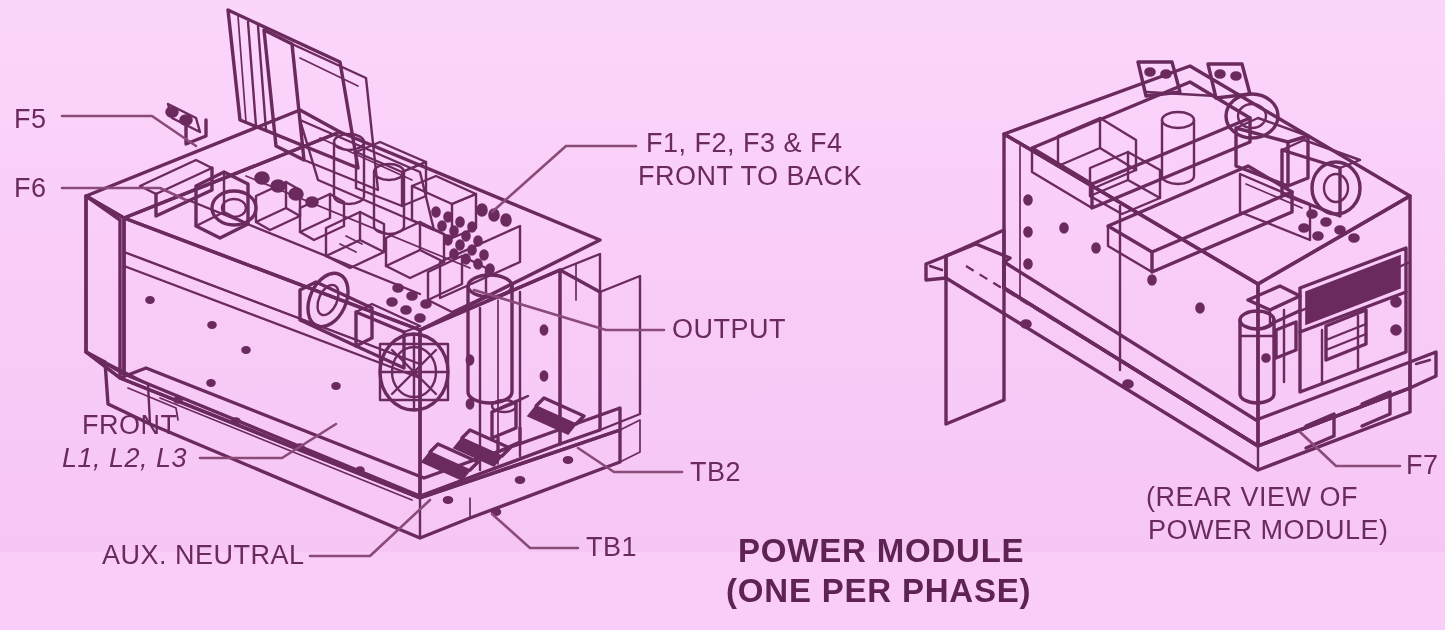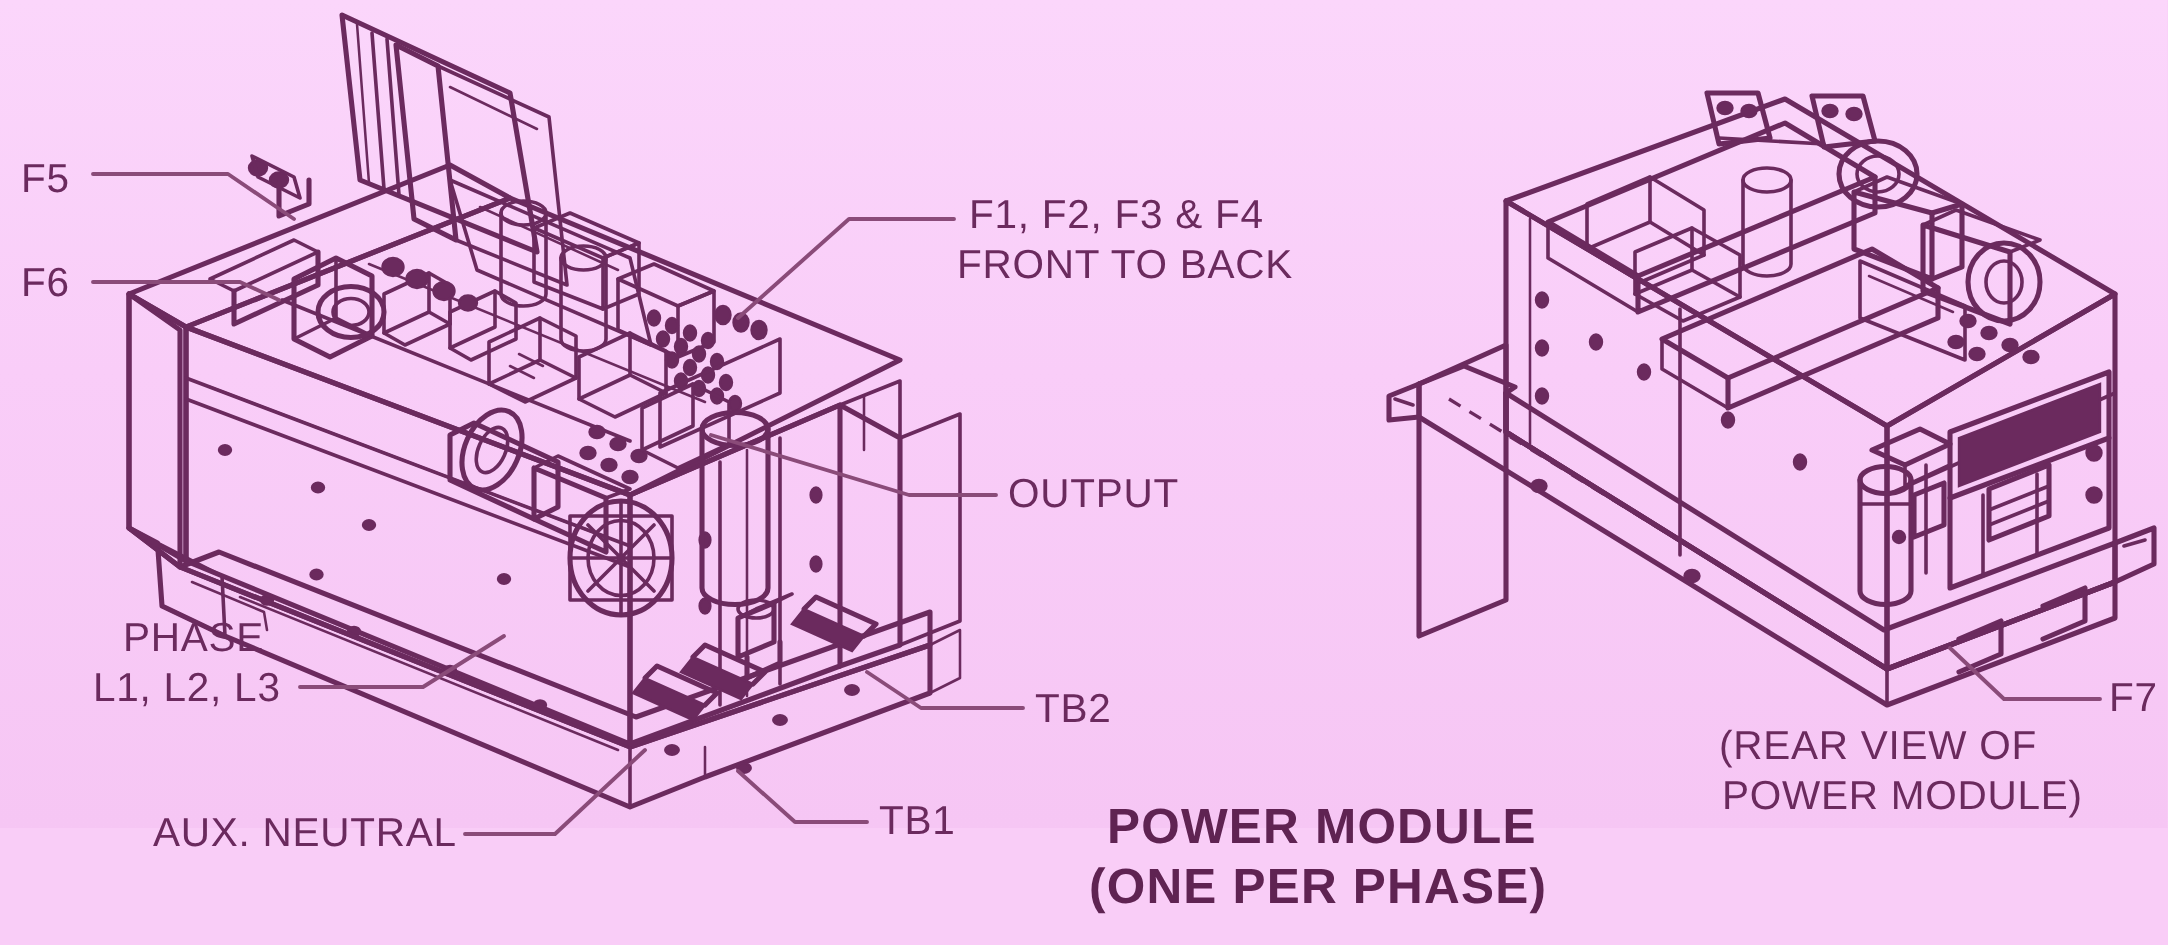--- a/index.html
+++ b/index.html
@@ -348,22 +348,22 @@
   </svg>
 
   <div class="lbl plain" style="left:14px;  top:103px;">F5</div>
   <div class="lbl plain" style="left:14px;  top:172px;text-align:center;">F6</div>
 
   <div class="lbl plain" style="left:646px; top:127px;">F1, F2, F3 &amp; F4</div>
   <div class="lbl plain" style="left:672px; top:313px;">OUTPUT</div>
 
   <div class="lbl plain" style="left:638px; top:160px;">FRONT TO BACK</div>
 
-  <div class="lbl plain" style="left:82px;  top:409px;">PHASE</div>
-  <div class="lbl plain" style="left:62px;  top:442px;">L1, L2, L3</div>
+  <div class="lbl plain" style="left:82px;  top:409px;">FRONT</div>
+  <div class="lbl plain" style="left:62px;  top:442px;font-style:italic;">L1, L2, L3</div>
 
   <div class="lbl plain" style="left:102px; top:539px;">AUX. NEUTRAL</div>
   <div class="lbl plain" style="left:586px; top:531px;">TB1</div>
   <div class="lbl plain" style="left:690px; top:456px;">TB2</div>
   <div class="lbl plain" style="left:1406px;top:449px;">F7</div>
 
   <div class="lbl plain" style="left:1146px;top:481px;text-align:center;">(REAR VIEW OF</div>
   <div class="lbl plain" style="left:1148px;top:514px;">POWER MODULE)</div>
 
   <div class="lbl title" style="left:726px; top:571px;">(ONE PER PHASE)</div>

